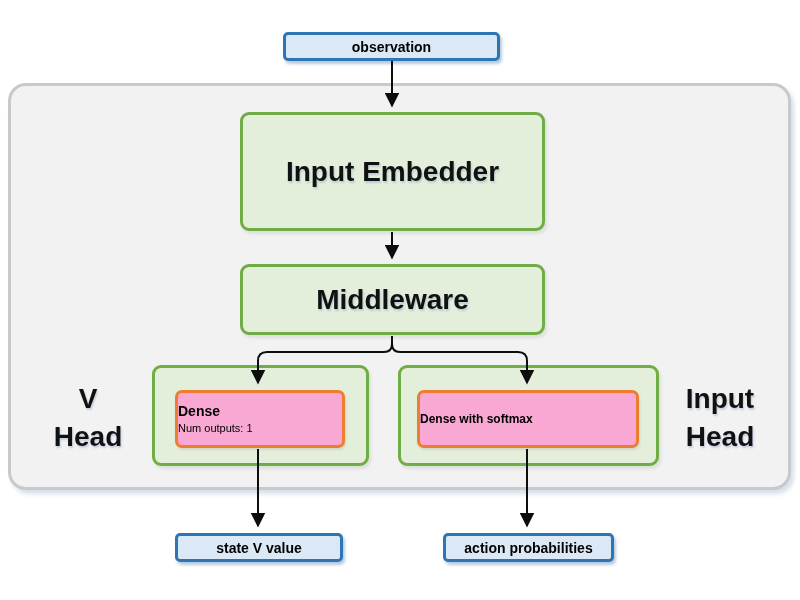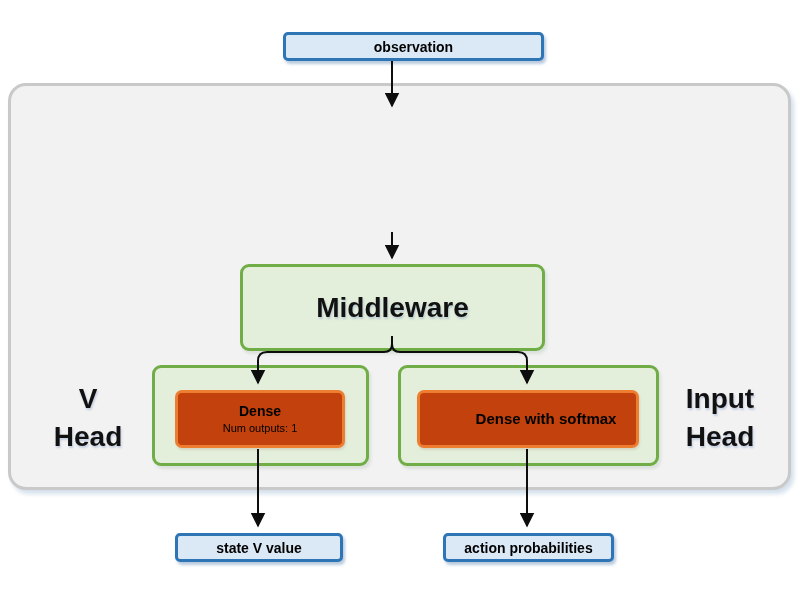--- a/index.html
+++ b/index.html
@@ -25,57 +25,57 @@
   
   .io-node {
     position: absolute;
     background: #dbe9f7;
     border: 3px solid #2e75b6;
     border-radius: 5px;
     display: flex; align-items: center; justify-content: center;
     font-weight: bold; font-size: 14px; color: #000;
     box-shadow: 2px 3px 3px rgba(173, 193, 216, 0.85);
   }
-  .io-observation { left: 283px; top: 32px; width: 261px; height: 29px; }
+  .io-observation { left: 283px; top: 32px; width: 217px; height: 29px; }
   .io-state-v     { left: 175px; top: 533px; width: 168px; height: 29px; }
   .io-action-prob { left: 443px; top: 533px; width: 171px; height: 29px; }
 
   
   .green-block {
     position: absolute;
     background: #e3efda;
     border: 3px solid #70ad47;
     border-radius: 9px;
     display: flex; align-items: center; justify-content: center;
     box-shadow: 2px 3px 3px rgba(190, 205, 190, 0.45);
   }
   .block-input-embedder { left: 240px; top: 112px; width: 305px; height: 119px; }
-  .block-middleware     { left: 240px; top: 264px; width: 305px; height: 87px; }
+  .block-middleware     { left: 240px; top: 264px; width: 305px; height: 71px; }
   .block-label {
     font-weight: bold; font-size: 28px; color: #111;
     text-shadow: 1px 2px 2px rgba(150, 170, 205, 0.5);
   }
   .head-green-v      { left: 152px; top: 365px; width: 217px; height: 101px; }
   .head-green-policy { left: 398px; top: 365px; width: 261px; height: 101px; }
 
   
   .dense-node {
     position: absolute;
-    background: #c2410c;
+    background: #f9a8d4;
     border: 3px solid #ed7d31;
     border-radius: 7px;
-    display: flex; flex-direction: column; align-items: center; justify-content: center;
+    display: flex; flex-direction: column; align-items: flex-start; justify-content: center;
     color: #000; line-height: 1.35;
     box-shadow: 1px 2px 2px rgba(200, 185, 170, 0.45);
   }
   .dense-v      { left: 175px; top: 390px; width: 170px; height: 58px; }
   .dense-policy { left: 417px; top: 390px; width: 222px; height: 58px; }
   .dense-title    { font-weight: bold; font-size: 14px; }
   .dense-subtitle { font-size: 11px; }
-  .dense-policy .dense-title    { font-size: 15px; padding-left: 36px; }
+  .dense-policy .dense-title    { font-size: 12px; }
   .dense-policy .dense-subtitle { font-size: 16px; }
 
   
   .head-label {
     position: absolute;
     text-align: center;
     font-weight: bold; font-size: 28px; color: #111;
     line-height: 38px;
     text-shadow: 1px 2px 2px rgba(150, 170, 205, 0.5);
   }
@@ -95,20 +95,23 @@
 <body>
 
 <div class="stage">
 
   <div class="io-node io-observation">
     <span>observation</span>
   </div>
 
   <div class="network-frame"></div>
 
+  <div class="green-block block-input-embedder">
+    <span class="block-label">Input Embedder</span>
+  </div>
 
   <div class="green-block block-middleware">
     <span class="block-label">Middleware</span>
   </div>
 
   <div class="head-label head-label-v">
     <div>V</div>
     <div>Head</div>
   </div>
 

